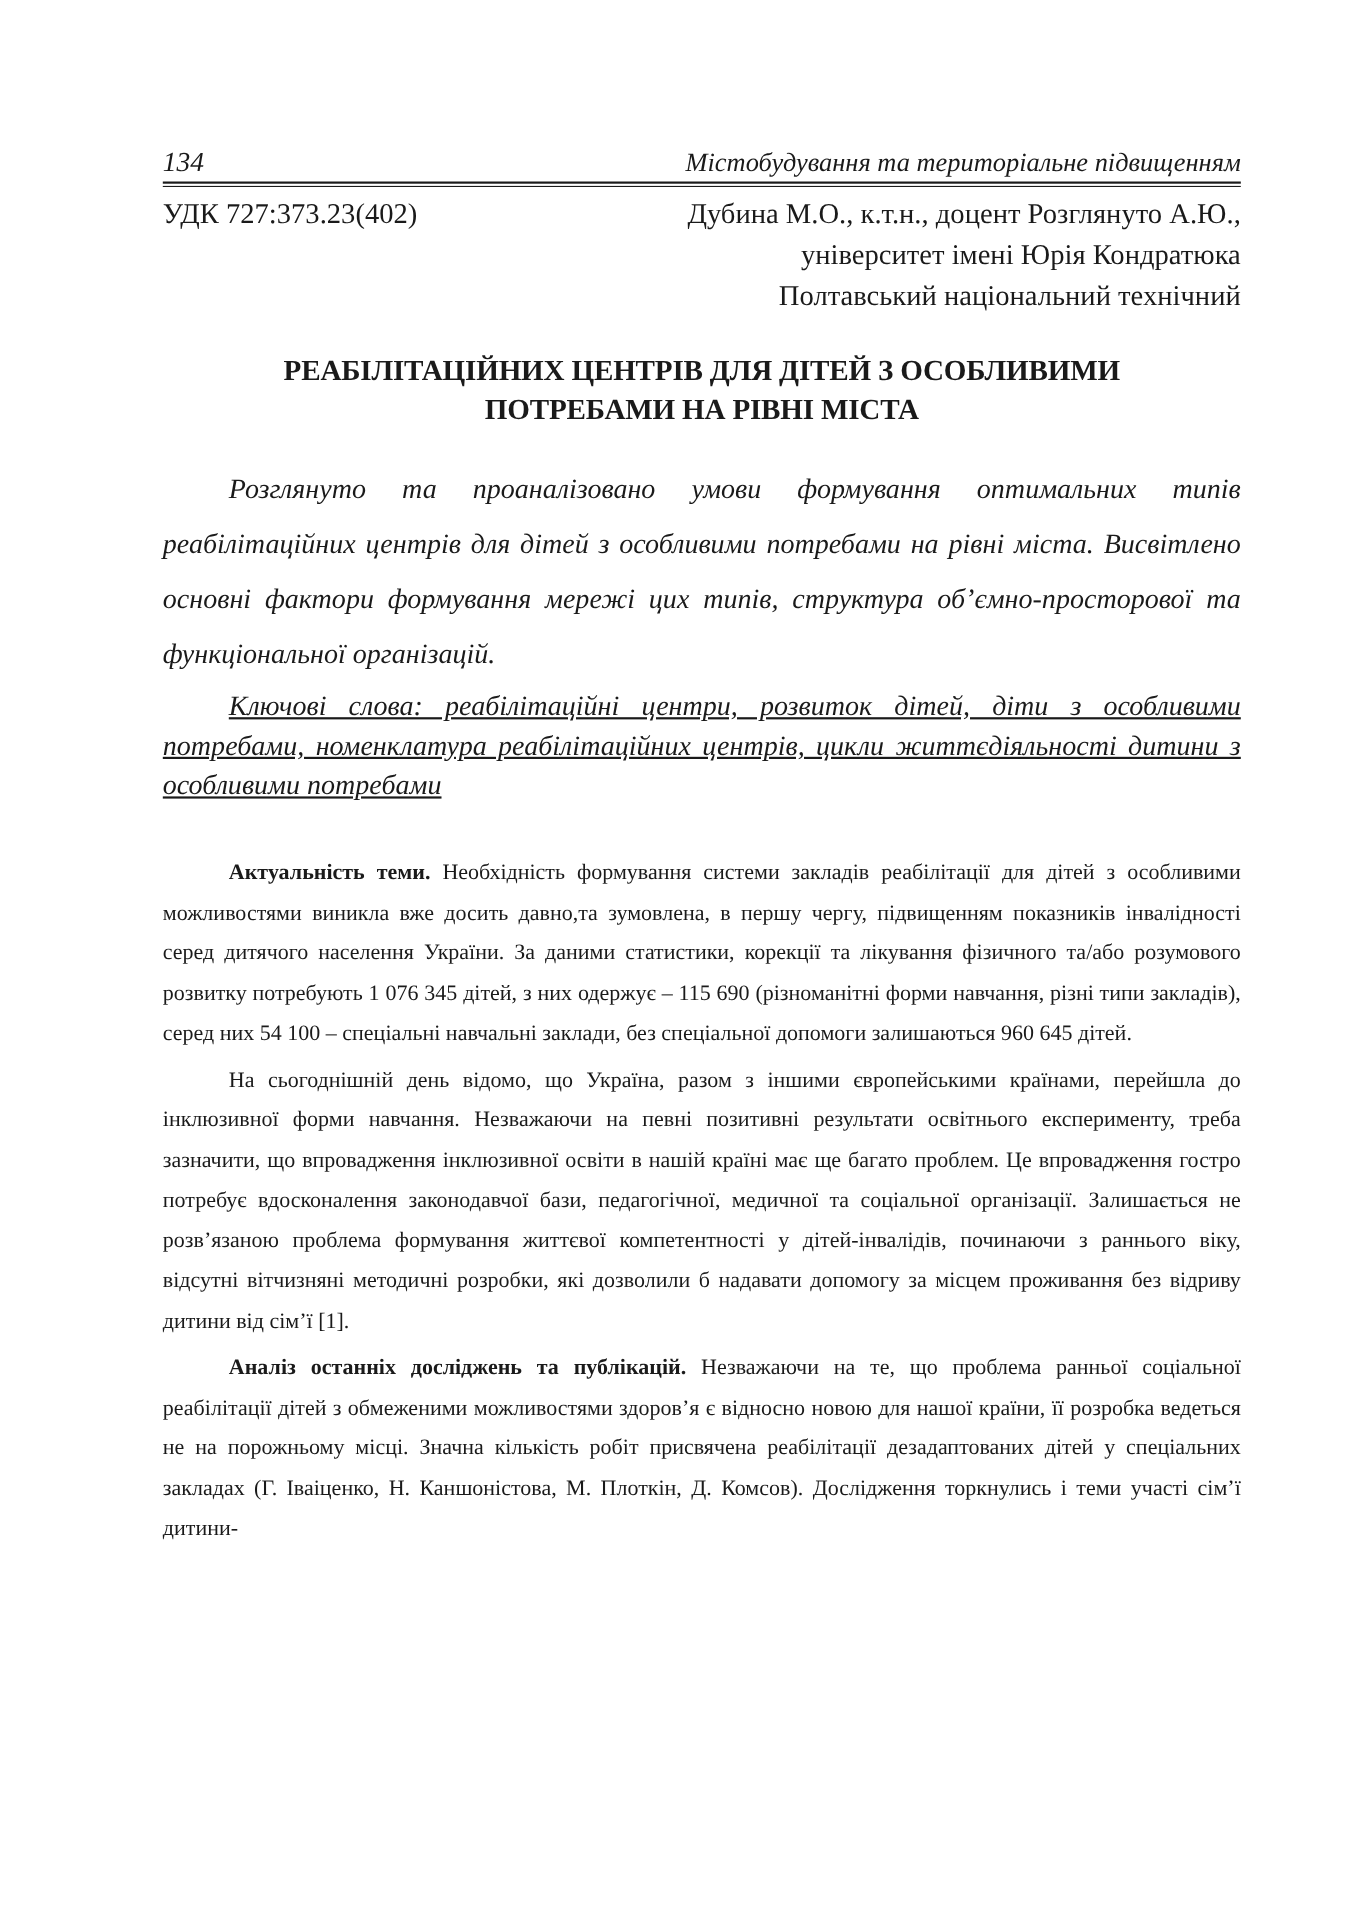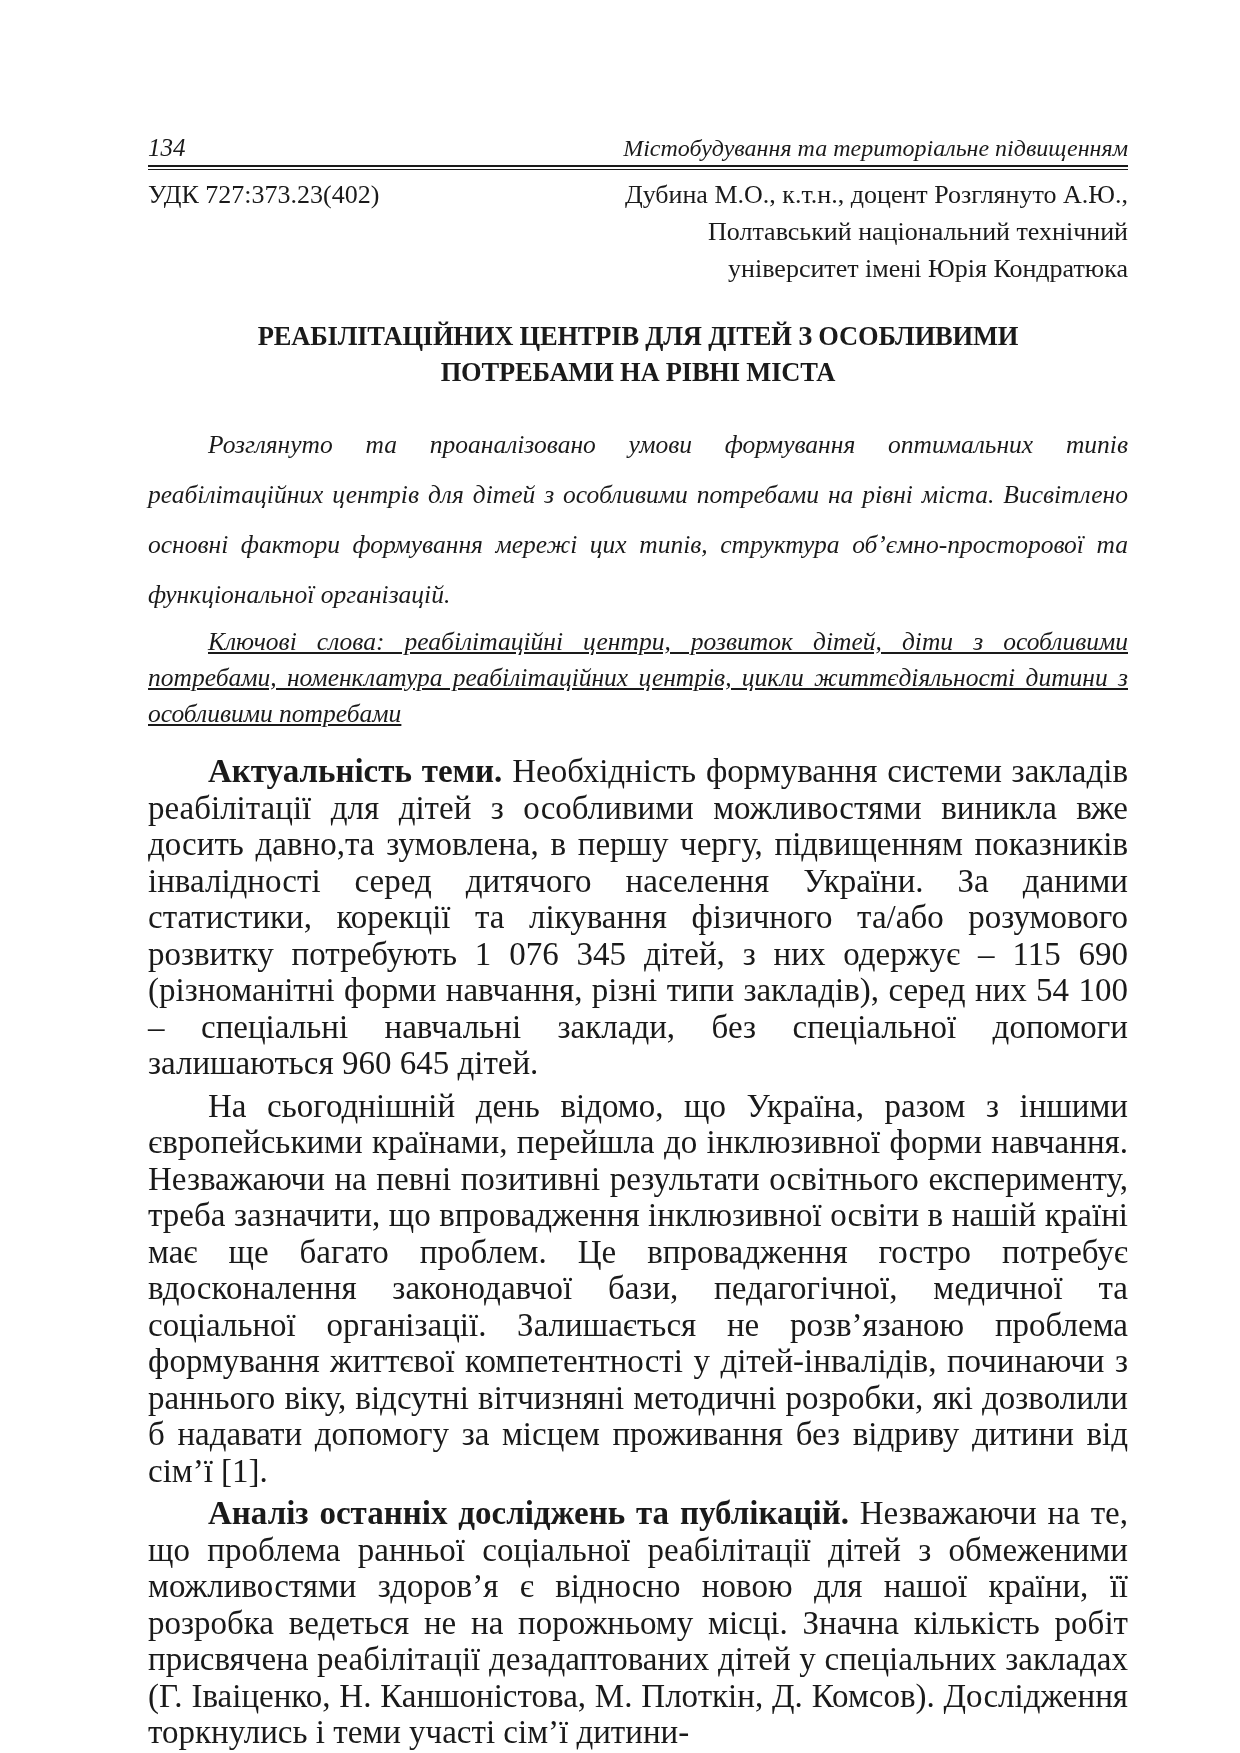--- a/index.html
+++ b/index.html
@@ -76,22 +76,22 @@
     }
     .keywords {
       margin-top: 4px;
       font-style: italic;
       font-size: 25.5px;
       line-height: 36px;
       text-align: justify;
       text-decoration: underline;
     }
     .body-text {
-      margin-top: 21px;
-      font-size: 33px;
+      margin-top: 43px;
+      font-size: 20px;
       line-height: 36.5px;
       text-align: justify;
     }
     .body-text p {
       margin: 0 0 6px 0;
       text-indent: 60px;
     }
     .body-text .run-in {
       font-weight: bold;
     }
@@ -104,22 +104,22 @@
   <div class="running-header">
     <span class="page-number">134</span>
     <span class="journal-title">Містобудування та територіальне підвищенням</span>
   </div>
   <div class="header-rule"></div>
 
   <div class="meta-row">
     <div class="udk">УДК 727:373.23(402)</div>
     <div class="authors">
       <div>Дубина М.О., к.т.н., доцент Розглянуто А.Ю.,</div>
+      <div>університет імені Юрія Кондратюка</div>
       <div>Полтавський національний технічний</div>
-      <div>університет імені Юрія Кондратюка</div>
     </div>
   </div>
 
   <div class="title">
     <div>РЕАБІЛІТАЦІЙНИХ ЦЕНТРІВ ДЛЯ ДІТЕЙ З ОСОБЛИВИМИ</div>
     <div>ПОТРЕБАМИ НА РІВНІ МІСТА</div>
   </div>
 
   <div class="abstract">
     <p>Розглянуто та проаналізовано умови формування оптимальних типів реабілітаційних центрів для дітей з особливими потребами на рівні міста. Висвітлено основні фактори формування мережі цих типів, структура об’ємно-просторової  та функціональної організацій.</p>

